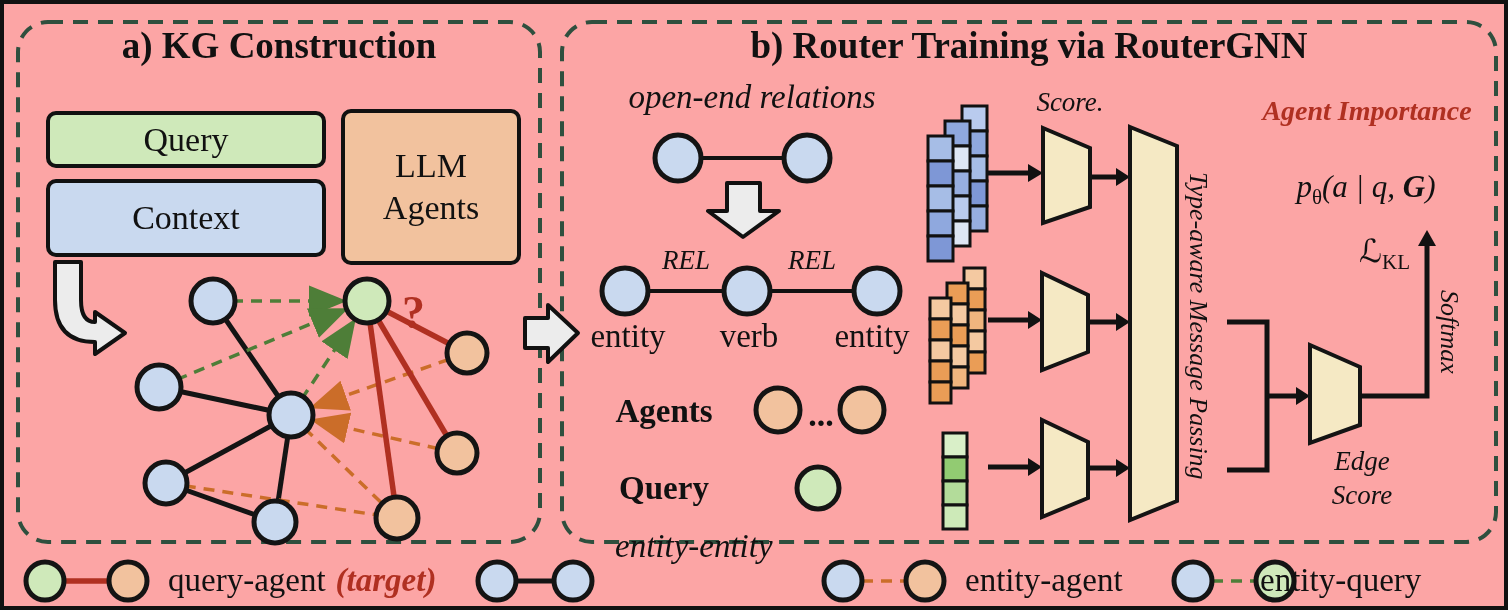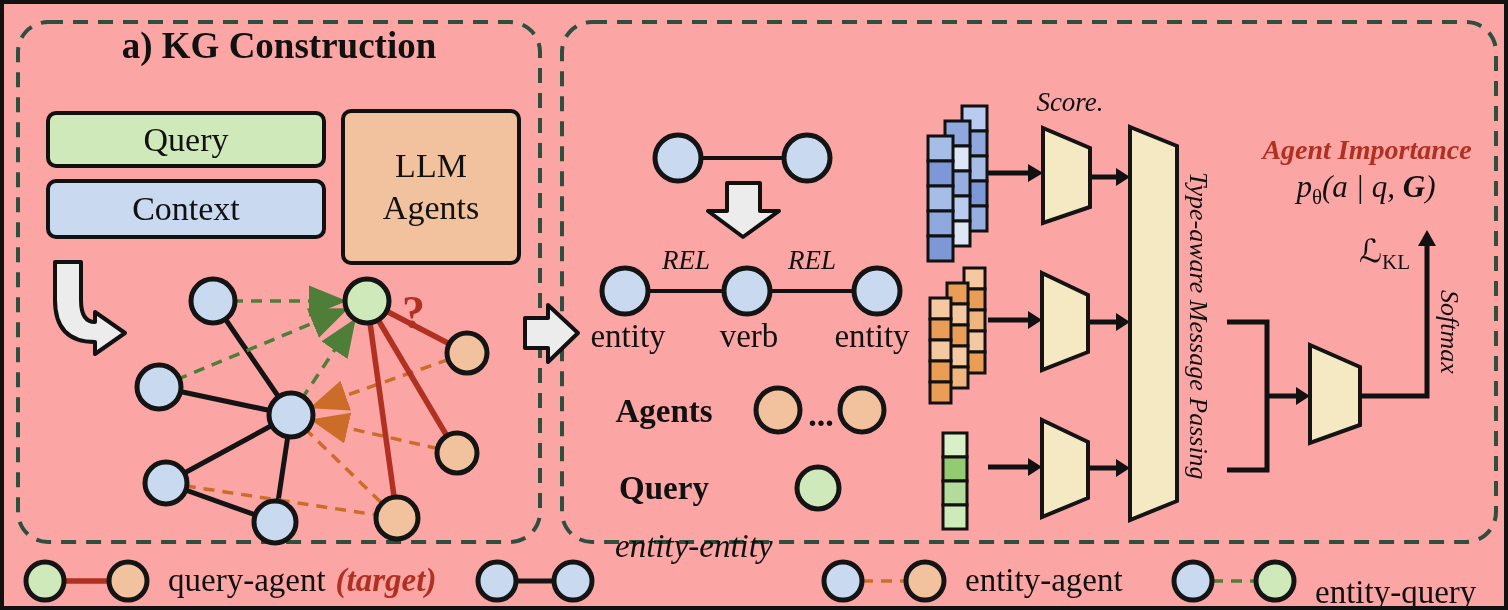--- a/index.html
+++ b/index.html
@@ -194,60 +194,66 @@
       <line class="eOrange" x1="843" y1="581" x2="925" y2="581"></line>
       <circle class="nBlue" cx="843" cy="581" r="19"></circle>
       <circle class="nOrange" cx="925" cy="581" r="19"></circle>
       <line class="eGreen" x1="1193" y1="581" x2="1275" y2="581"></line>
       <circle class="nBlue" cx="1193" cy="581" r="19"></circle>
       <circle class="nGreen" cx="1275" cy="581" r="19"></circle>
     </g>
   </svg>
 
   <div class="lbl ctr panel-title" style="left:18px;top:26px;width:522px;">a) KG Construction</div>
+  <div class="lbl ctr panel-title" style="left:562px;top:26px;width:934px;">b) Router Training via RouterGNN</div>
 
   <div class="boxlbl" style="left:46px;top:111px;width:280px;height:57px;background:var(--query-green);">
       <span>Query</span>
     </div>
-  <div class="boxlbl" style="left:46px;top:179px;width:280px;height:60px;background:var(--entity-blue);">
+  <div class="boxlbl" style="left:46px;top:179px;width:280px;height:78px;background:var(--entity-blue);">
       <span>Context</span>
     </div>
   <div class="boxlbl" style="left:341px;top:109px;width:180px;height:156px;background:var(--agent-orange);flex-direction:column;line-height:1.25;">
     <span>LLM</span>
     <span>Agents</span>
   </div>
 
   <div class="lbl qmark" style="left:402px;top:288px;">?</div>
 
+  <div class="lbl ctr it" style="left:592px;top:79px;width:320px;font-size:33px;">open-end relations</div>
 
   <div class="lbl ctr it" style="left:646px;top:246px;width:80px;font-size:27px;">REL</div>
   <div class="lbl ctr it" style="left:772px;top:246px;width:80px;font-size:27px;">REL</div>
 
   <div class="lbl ctr" style="left:568px;top:318px;width:120px;font-size:33px;">entity</div>
   <div class="lbl ctr" style="left:689px;top:318px;width:120px;font-size:33px;">verb</div>
   <div class="lbl ctr" style="left:812px;top:318px;width:120px;font-size:33px;">entity</div>
 
   <div class="lbl ctr bold" style="left:594px;top:393px;width:140px;font-size:33px;">Agents</div>
   <div class="lbl ctr bold" style="left:801px;top:396px;width:40px;font-size:34px;">...</div>
   <div class="lbl ctr bold" style="left:594px;top:470px;width:140px;font-size:33px;">Query</div>
 
   <div class="lbl ctr it" style="left:1030px;top:88px;width:80px;font-size:27px;">Score.</div>
 
   <div class="lbl vert it" style="left:1181px;top:140px;width:34px;height:372px;font-size:26px;">Type-aware Message Passing</div>
 
-  <div class="lbl ctr bold it red" style="left:1245px;top:94px;width:244px;font-size:28px;line-height:1.2;margin-top:39px;">
+  <div class="lbl ctr bold it red" style="left:1245px;top:94px;width:244px;font-size:28px;line-height:1.2;">
     <div>Agent Importance</div>
   </div>
 
   <div class="lbl ctr formula" style="left:1256px;top:170px;width:220px;"><span>p</span><sub>θ</sub><span>(a | q, </span><span class="bold">G</span><span>)</span></div>
 
   <div class="lbl loss" style="left:1330px;top:234px;width:80px;text-align:right;"><span class="scriptL">ℒ</span><sub>KL</sub></div>
 
   <div class="lbl vert it" style="left:1433px;top:272px;width:32px;height:120px;font-size:26px;">Softmax</div>
 
+  <div class="lbl ctr it" style="left:1297px;top:445px;width:130px;font-size:27px;line-height:1.25;">
+    <div>Edge</div>
+    <div>Score</div>
+  </div>
 
   <div class="lbl legend-text" style="left:168px;top:562px;"><span>query-agent</span><span class="target">(target)</span></div>
   <div class="lbl legend-text" style="left:615px;top:528px;font-style:italic;"><span>entity-entity</span></div>
   <div class="lbl legend-text" style="left:965px;top:562px;"><span>entity-agent</span></div>
-  <div class="lbl legend-text" style="left:1315px;top:562px;margin-top:12px;"><span>entity-query</span></div>
+  <div class="lbl legend-text" style="left:1260px;top:562px;"><span>entity-query</span></div>
 
   <div id="frame"></div>
 </div>
 
 </body></html>

